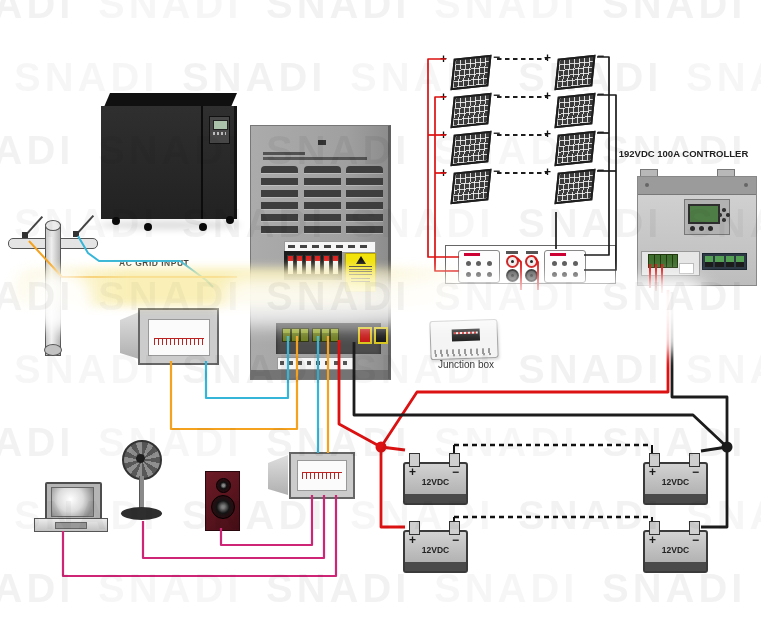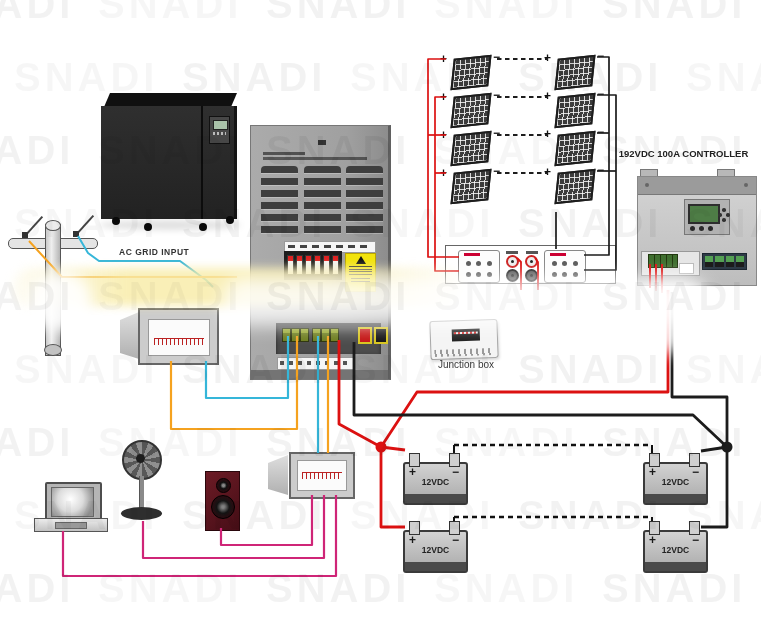--- a/index.html
+++ b/index.html
@@ -67,21 +67,21 @@
   <div class="abs" style="left:0;top:205px;width:110px;height:160px;z-index:2;">
     <div class="abs" style="left:32px;top:8px;width:2px;height:28px;background:#444;transform:rotate(42deg);"></div>
     <div class="abs" style="left:83px;top:7px;width:2px;height:28px;background:#444;transform:rotate(42deg);"></div>
     <div class="abs" style="left:22px;top:27px;width:6px;height:6px;background:#333;"></div>
     <div class="abs" style="left:73px;top:26px;width:6px;height:6px;background:#333;"></div>
     <div class="abs" style="left:8px;top:33px;width:88px;height:9px;background:#e4e4e4;border:1px solid #555;border-radius:5px;"></div>
     <div class="abs" style="left:45px;top:19px;width:14px;height:130px;background:linear-gradient(90deg,#c9c9c9,#efefef 40%,#b5b5b5);border:1px solid #555;"></div>
     <div class="abs" style="left:45px;top:15px;width:14px;height:9px;background:#ececec;border:1px solid #555;border-radius:50%;"></div>
     <div class="abs" style="left:44px;top:139px;width:16px;height:10px;background:#c2c2c2;border:1px solid #555;border-radius:50%;"></div>
   </div>
-  <div class="lbl" style="left:119px;top:247px;width:90px;font-size:8.5px;letter-spacing:.5px;color:#333;">AC GRID INPUT</div>
+  <div class="lbl" style="left:119px;top:258px;width:90px;font-size:8.5px;letter-spacing:.5px;color:#333;">AC GRID INPUT</div>
 
   <div class="abs" style="left:250px;top:125px;width:137px;height:253px;z-index:2;
        background:linear-gradient(90deg,#ababab,#a0a0a0 70%,#8d8d8d);border:1px solid #777;border-right:3px solid #606060;">
     <div class="abs" style="left:67px;top:14px;width:8px;height:5px;background:#333;"></div>
     <div class="abs" style="left:12px;top:26px;width:42px;height:2.5px;background:rgba(35,35,35,.65);"></div>
     <div class="abs" style="left:12px;top:31px;width:104px;height:2.5px;background:rgba(35,35,35,.6);"></div>
     <div class="abs" style="left:10px;top:40px;width:37px;height:71px;
          background:repeating-linear-gradient(#3e3e3e 0 7px,rgba(255,255,255,.25) 7px 8px,transparent 8px 12px);border-radius:4px;"></div>
     <div class="abs" style="left:53px;top:40px;width:37px;height:71px;
          background:repeating-linear-gradient(#3e3e3e 0 7px,rgba(255,255,255,.25) 7px 8px,transparent 8px 12px);border-radius:4px;"></div>

